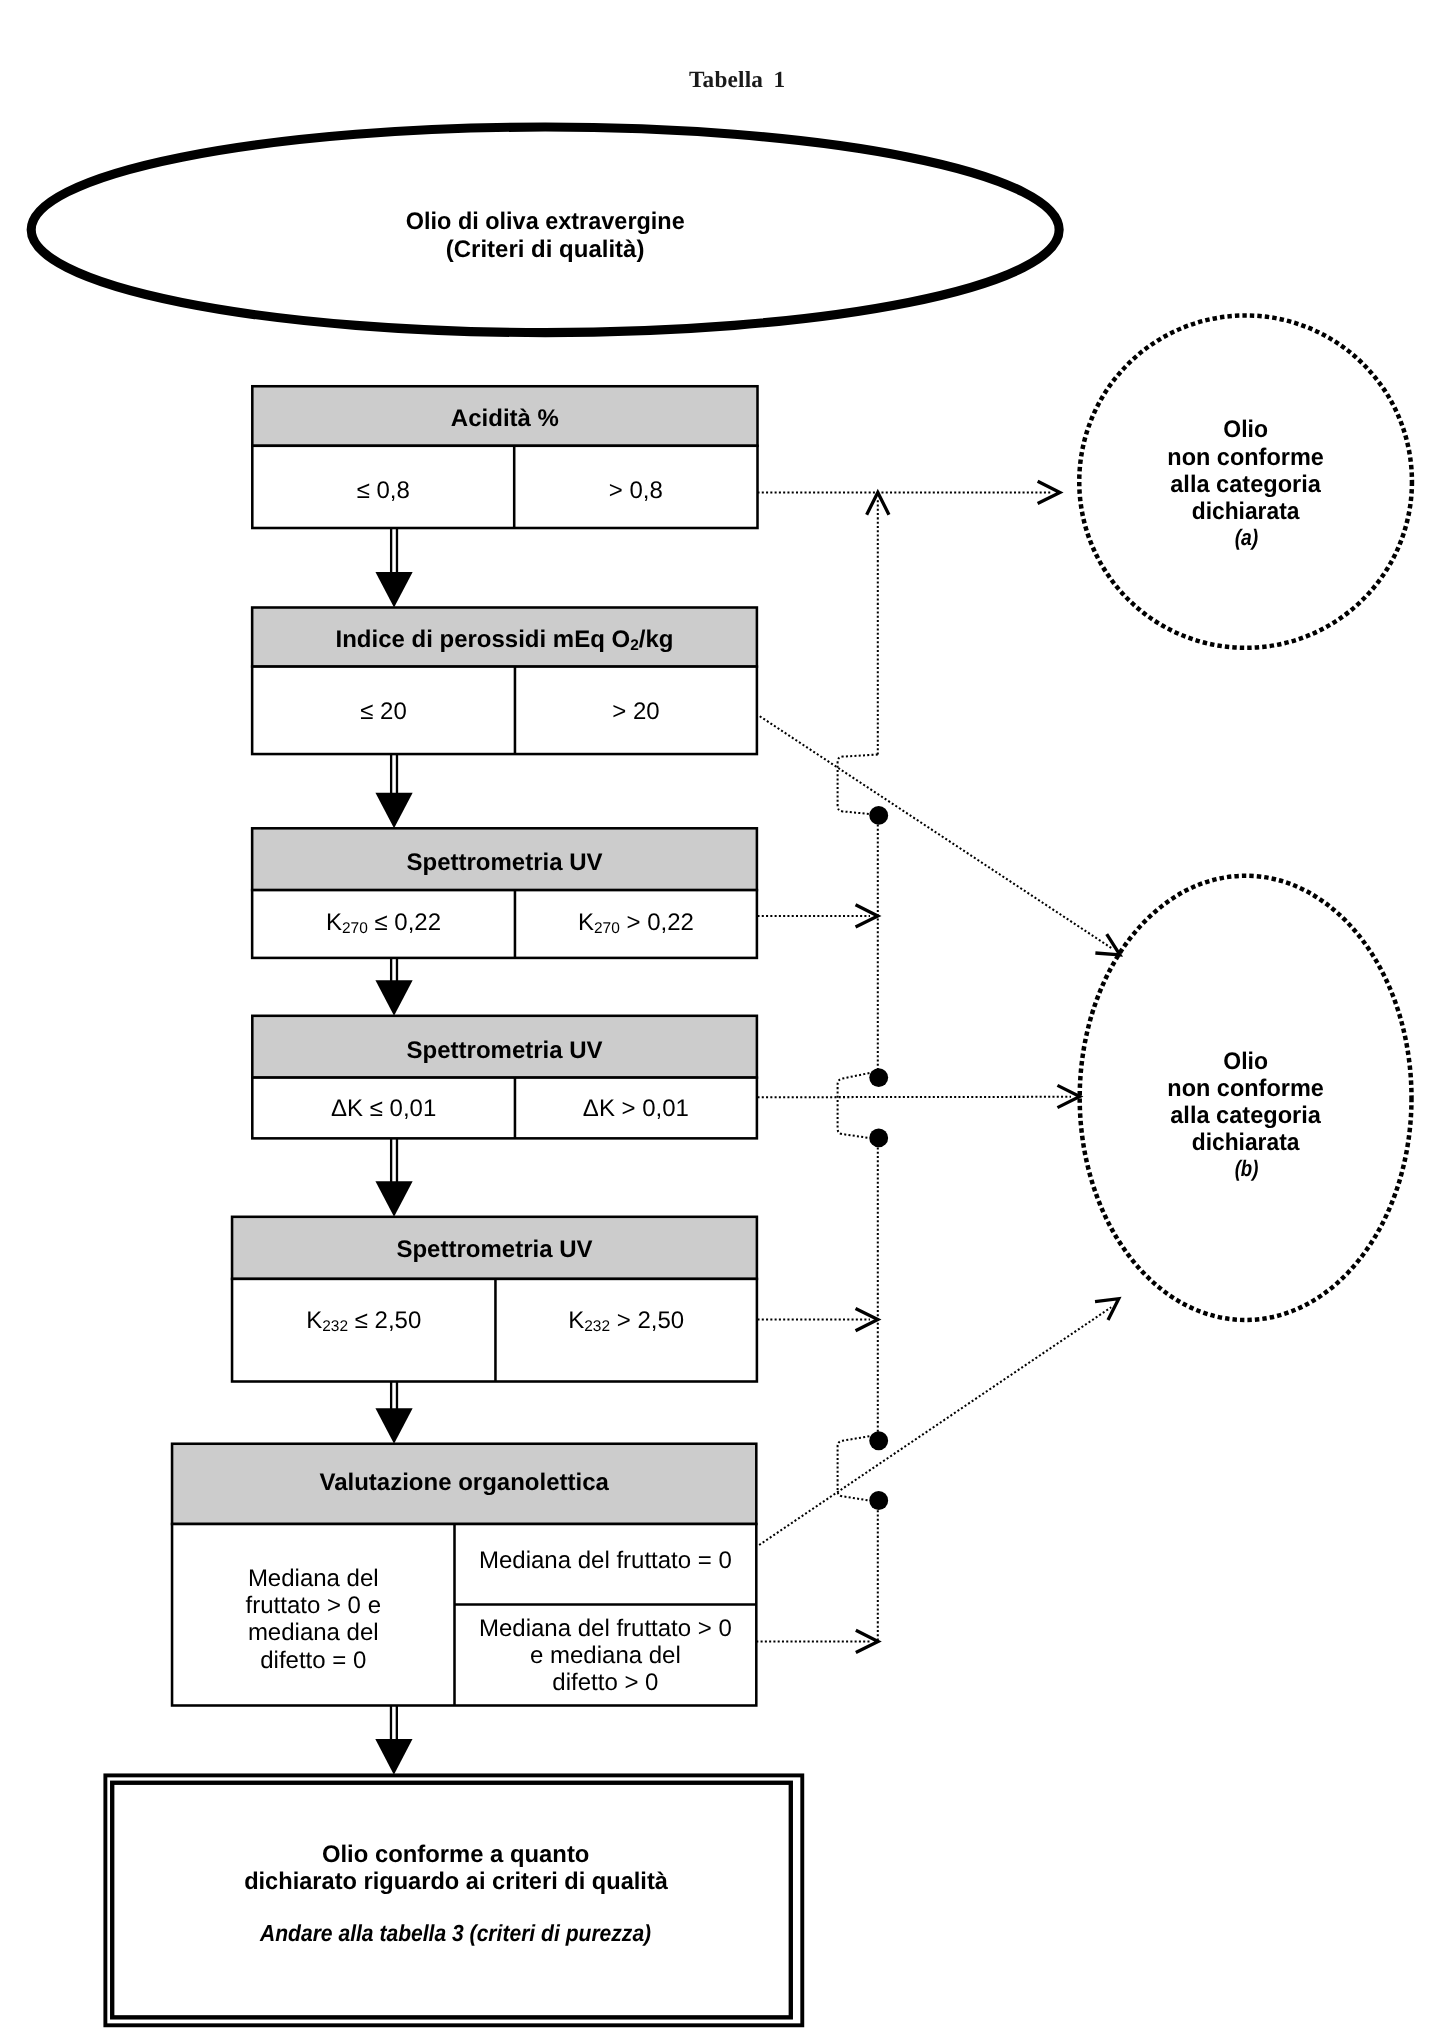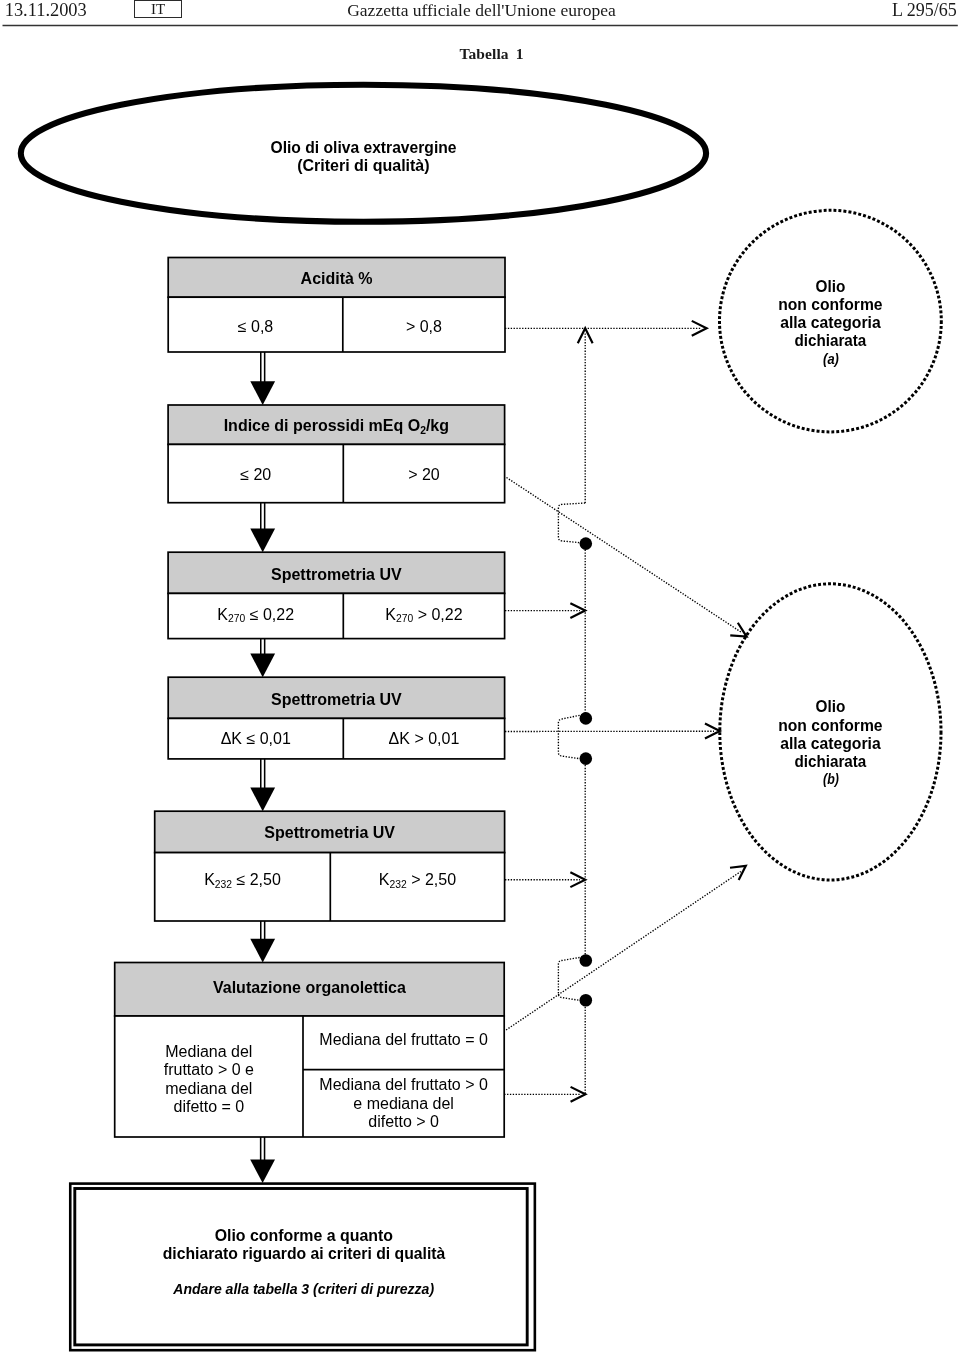--- a/index.html
+++ b/index.html
@@ -20,29 +20,20 @@
            font-weight:bold;font-size:15.5px;letter-spacing:0.12px;word-spacing:3px;}
 
   #chart{position:absolute;left:0;top:0;}
   #chart text{font-family:"Liberation Sans",sans-serif;fill:#000;}
 </style>
 </head>
 <body>
 
 <div class="page">
 
-  <div class="hdr">
-    <div class="hdr-date">13.11.2003</div>
-    <div class="hdr-lang">IT</div>
-    <div class="hdr-title">Gazzetta ufficiale dell'Unione europea</div>
-    <div class="hdr-ref">L 295/65</div>
-    <svg class="hdr-rule" width="960" height="30" viewBox="0 0 960 30">
-      <line x1="2.5" y1="25.5" x2="957.8" y2="25.5" stroke="#333" stroke-width="1.45"></line>
-    </svg>
-  </div>
 
   <div class="tabella">Tabella 1</div>
 
   <svg id="chart" width="960" height="1358" viewBox="0 0 960 1358">
       <g></g>
       <ellipse cx="363.45" cy="153.2" rx="342.65" ry="68.5" fill="#fff" stroke="#000000" stroke-width="6.1"></ellipse>
       <text x="363.5" y="152.9" text-anchor="middle" font-size="16" font-weight="bold" textLength="186" lengthAdjust="spacingAndGlyphs">Olio di oliva extravergine</text>
       <text x="363.4" y="171.3" text-anchor="middle" font-size="16" font-weight="bold" textLength="132.4" lengthAdjust="spacingAndGlyphs">(Criteri di qualità)</text>
       <rect x="168.2" y="257.5" width="336.8" height="39.69999999999999" fill="#cccccc" stroke="#000000" stroke-width="1.7"></rect>
       <rect x="168.2" y="297.2" width="336.8" height="54.80000000000001" fill="#fff" stroke="#000000" stroke-width="1.7"></rect>

